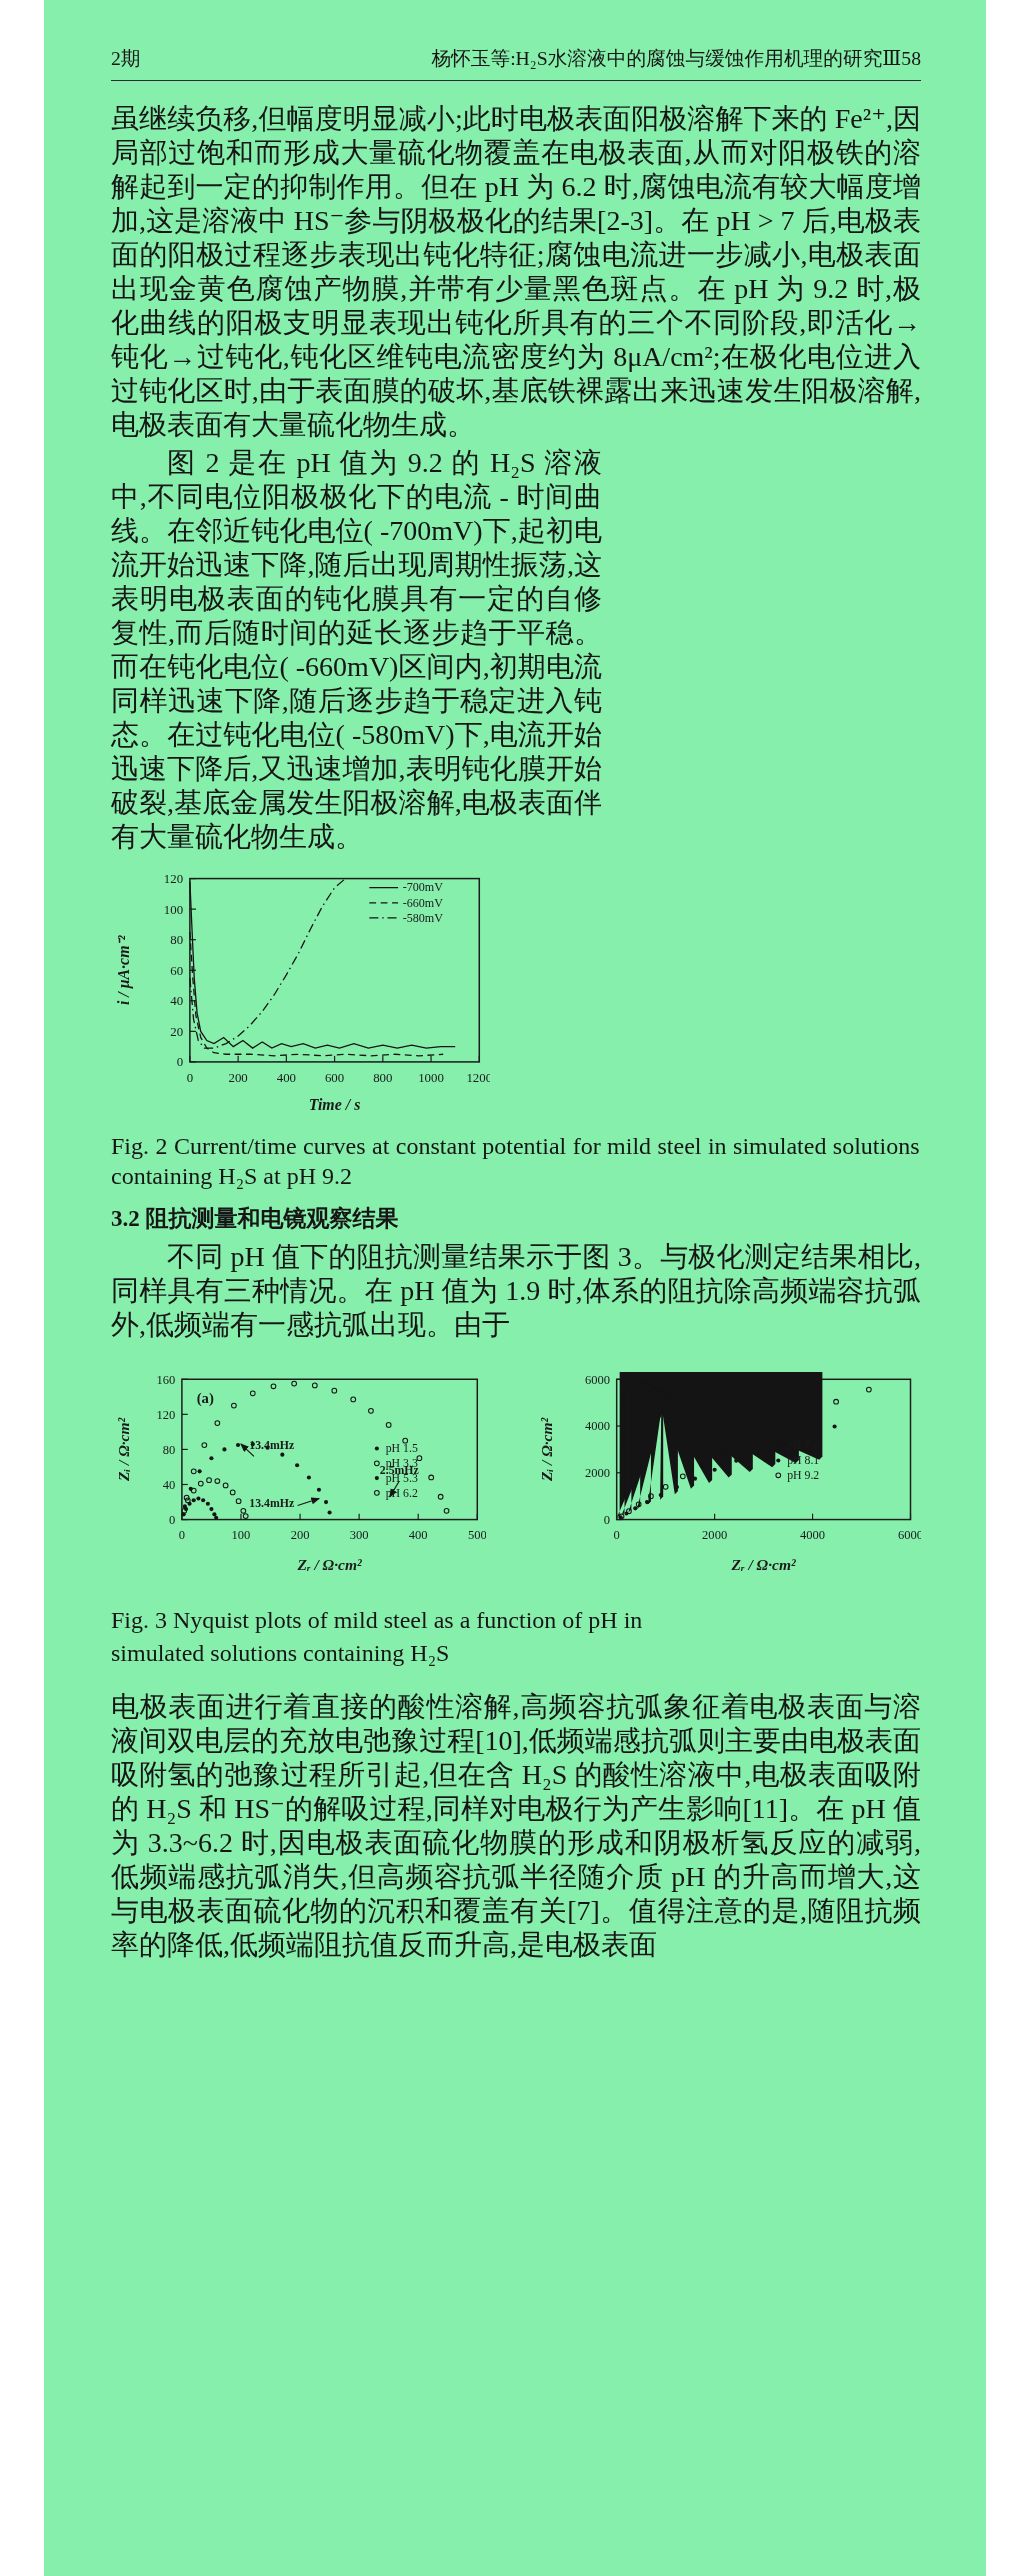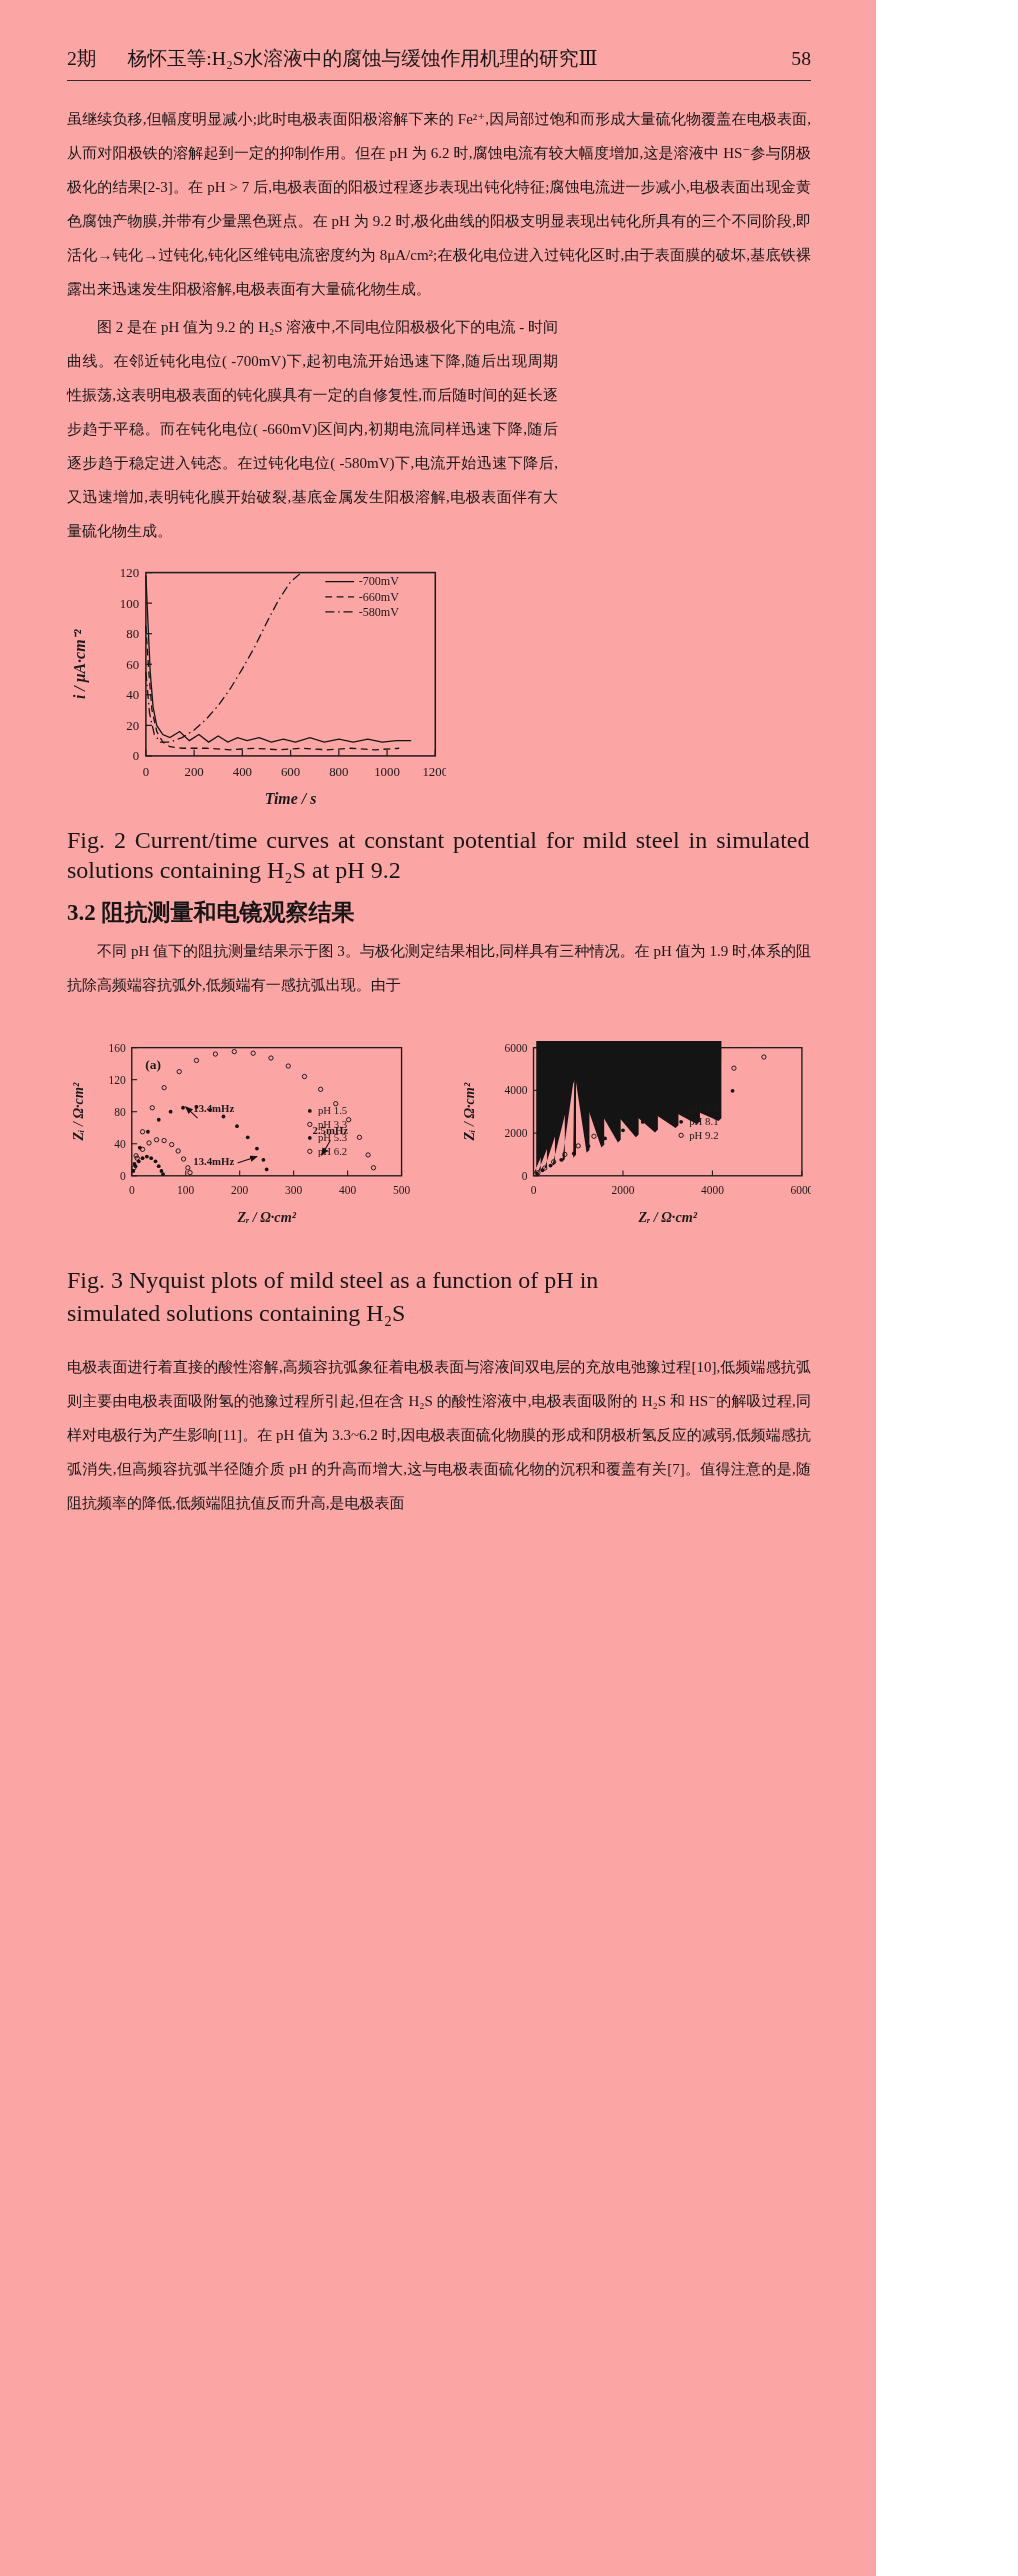--- a/index.html
+++ b/index.html
@@ -1,40 +1,41 @@
 <!DOCTYPE html>
 <html style="font-size:12px"><head>
 <meta charset="utf-8">
 <style>
   html, body { margin: 0; padding: 0; background: #ffffff; }
   .page {
-    width: 876px;
+    width: 942px;
     height: 2576px;
     box-sizing: border-box;
-    background: #fca5a5;
+    background: #86efac;
     color: #161616;
     padding: 45px 65px 0 67px;
     font-family: "Liberation Serif", "DejaVu Serif", serif;
     overflow: hidden;
+    margin-left: 44px;
   }
   .header {
     display: flex;
     align-items: baseline;
     font-size: 19.7px;
   }
   .header .issue { flex: none; }
-  .header .running-title { flex: 1; text-align: left; padding-left: 31px; }
+  .header .running-title { flex: 1; text-align: right; padding-left: 31px; }
   .header .pageno { flex: none; }
   .header-rule {
     margin-top: 7.6px;
     border-bottom: 1.9px solid #2c2c2c;
   }
   .body-text {
     margin: 0;
-    font-size: 15px;
+    font-size: 28px;
     line-height: 34px;
     text-align: justify;
   }
   .p1 { margin-top: 21px; }
   .indent { text-indent: 2em; }
   .two-col {
     margin-top: 4.5px;
     display: flex;
     gap: 12px;
     flex-direction: column;

